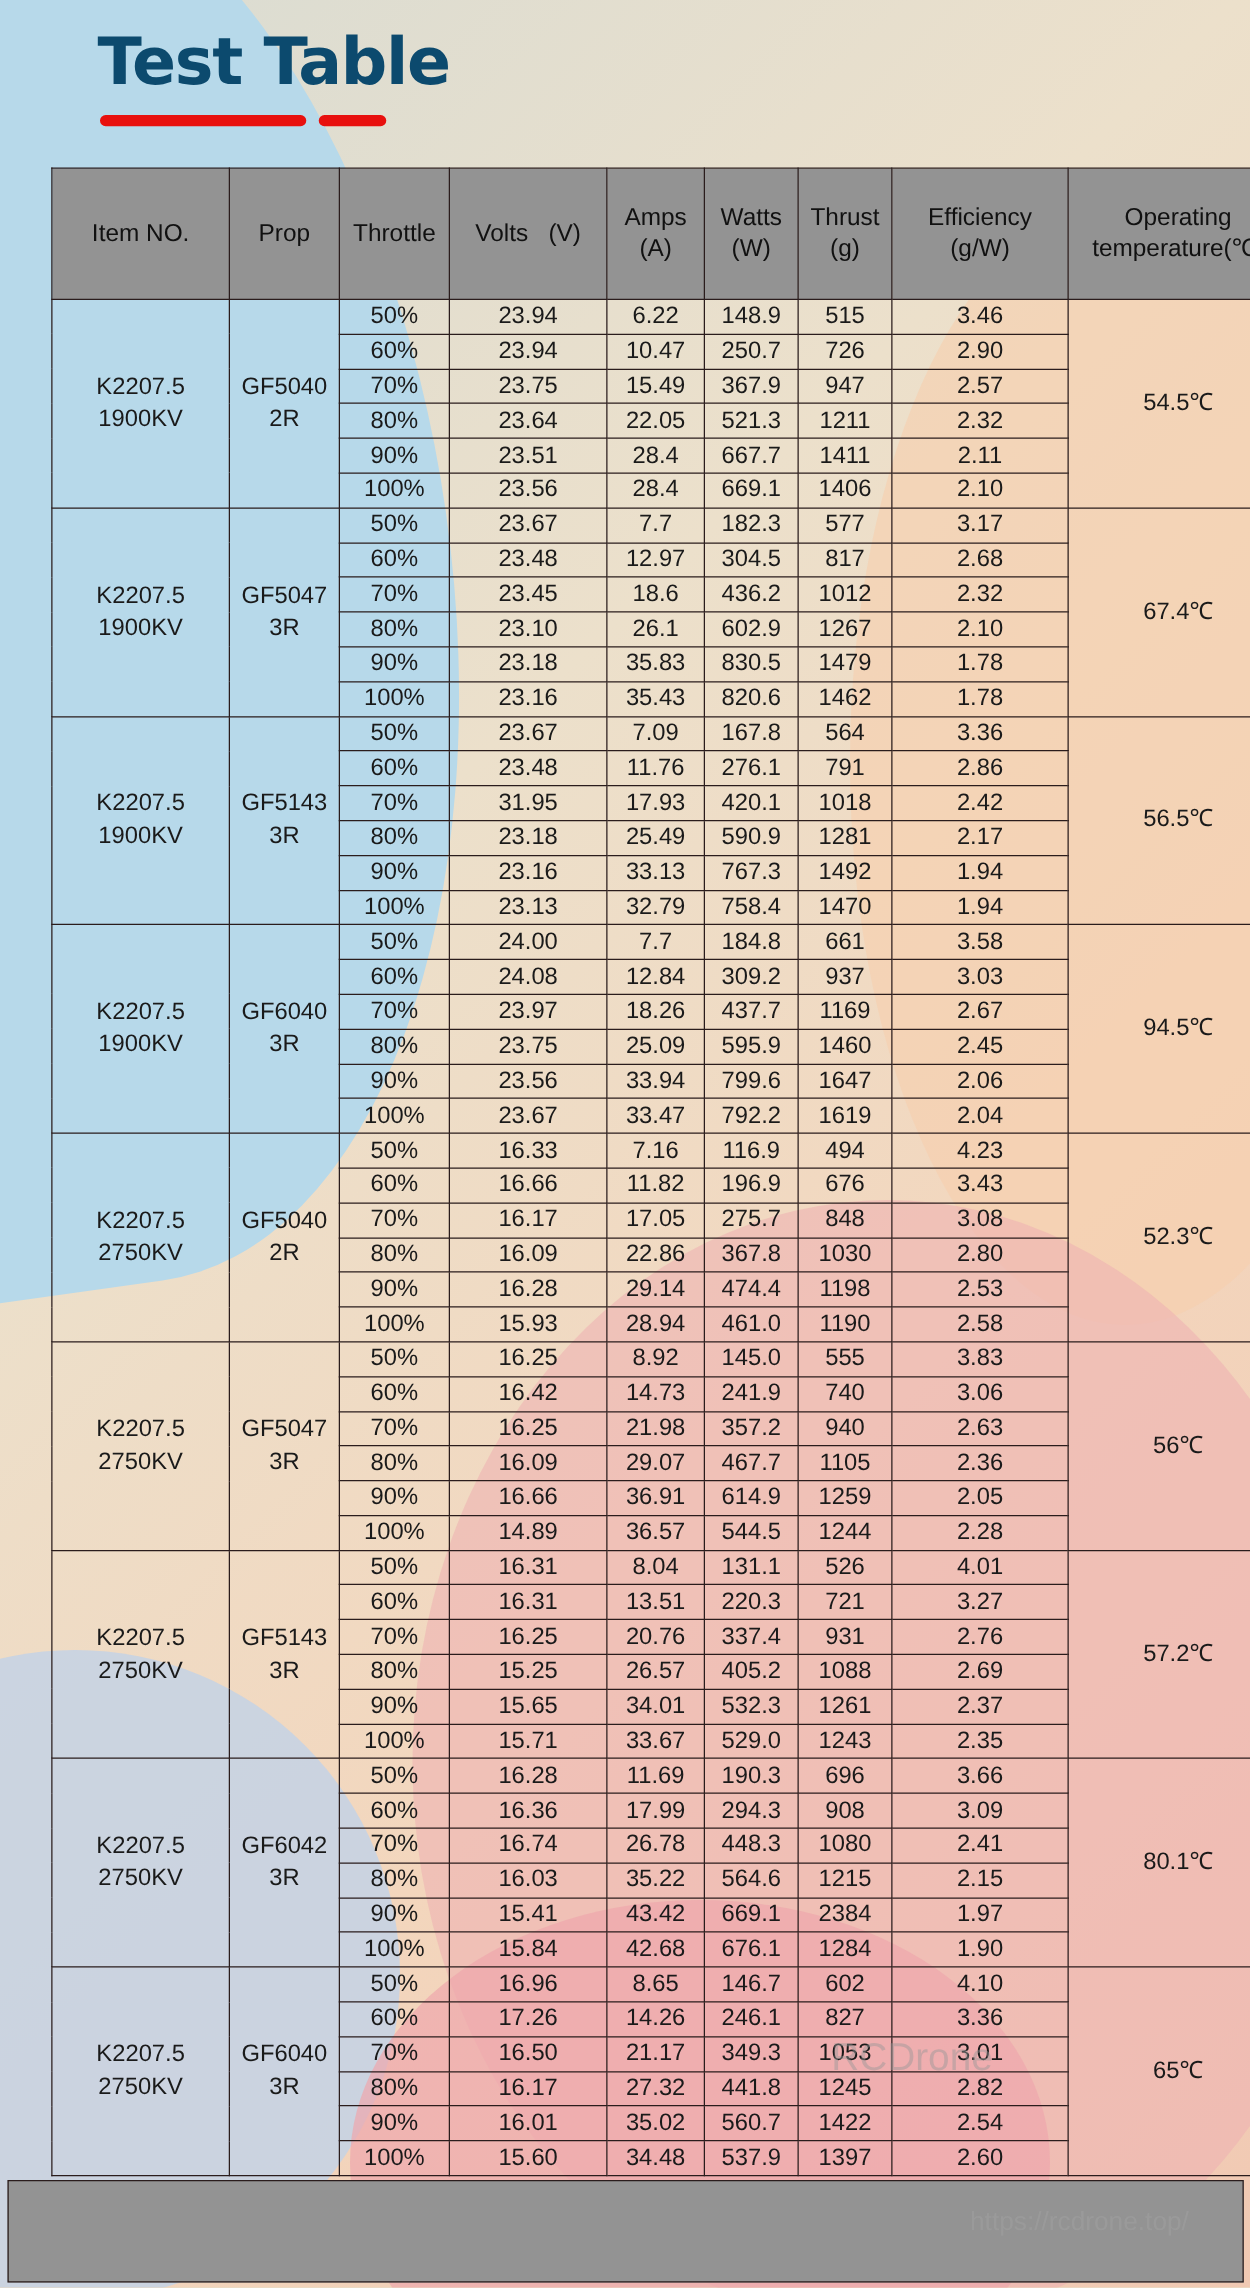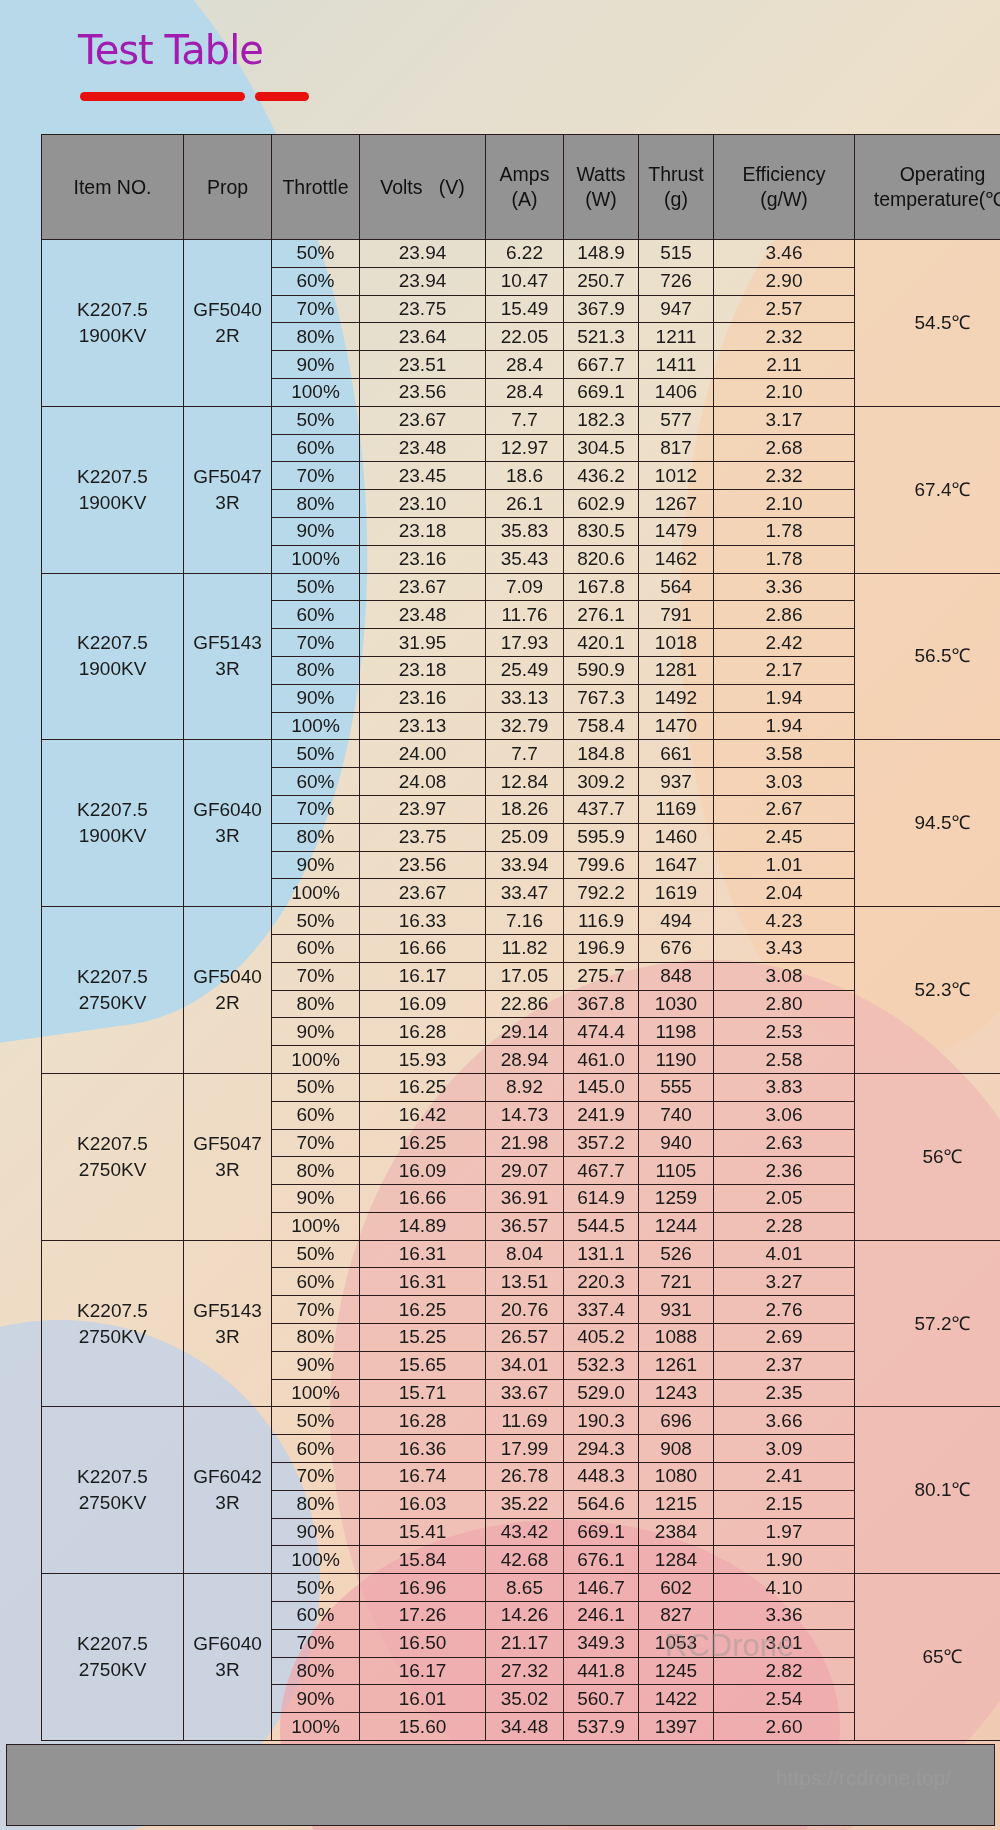--- a/index.html
+++ b/index.html
@@ -18,22 +18,22 @@
     background: #c6d3e3; border-radius: 50%; opacity: 0.9; }
   .bg .pink { position: absolute; left: 330px; top: 960px; width: 760px; height: 900px;
     background: #efb3b2; border-radius: 50%; opacity: 0.6; }
   .bg .pink2 { position: absolute; left: 280px; top: 1520px; width: 560px; height: 420px;
     background: #eea7ac; border-radius: 50%; opacity: 0.7; }
   .bg .peach { position: absolute; right: -120px; top: 160px; width: 440px; height: 900px;
     background: #f6cfae; border-radius: 50%; opacity: 0.6; }
 
   .title-wrap { position: absolute; left: 78px; top: 10px; z-index: 2; }
   .title {
-    font-family: "DejaVu Sans", sans-serif; font-weight: normal;
-    font-size: 40px; color: #a21caf; letter-spacing: -1px; line-height: 80px;
+    font-family: "DejaVu Sans", sans-serif; font-weight: bold;
+    font-size: 52px; color: #0c4a6e; letter-spacing: -1px; line-height: 80px;
   }
   .underline { position: absolute; height: 9px; border-radius: 5px; background: #e8100e; }
   .ul1 { left: 2px; top: 82px; width: 165px; }
   .ul2 { left: 177px; top: 82px; width: 54px; }
 
   table.test {
     position: absolute; left: 6px; top: 134px; width: 989px; z-index: 2;
     border-collapse: collapse; table-layout: fixed;
     font-size: 19px; color: #1a1a1a; margin-left: 35px;
   }
@@ -286,21 +286,21 @@
         <td>595.9</td>
         <td>1460</td>
         <td>2.45</td>
       </tr>
       <tr>
         <td>90%</td>
         <td>23.56</td>
         <td>33.94</td>
         <td>799.6</td>
         <td>1647</td>
-        <td>1.01</td>
+        <td>2.06</td>
       </tr>
       <tr>
         <td>100%</td>
         <td>23.67</td>
         <td>33.47</td>
         <td>792.2</td>
         <td>1619</td>
         <td>2.04</td>
       </tr>
       <tr>

